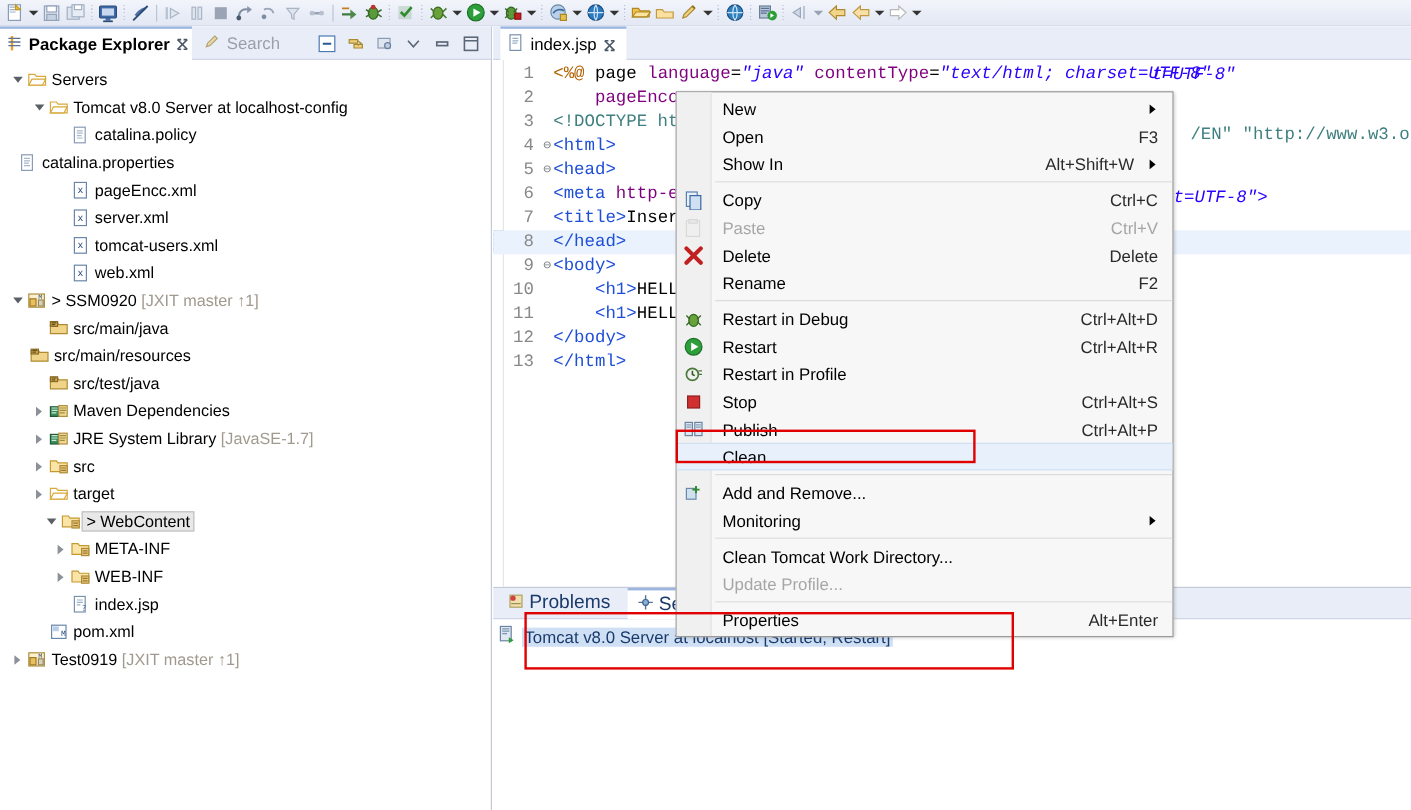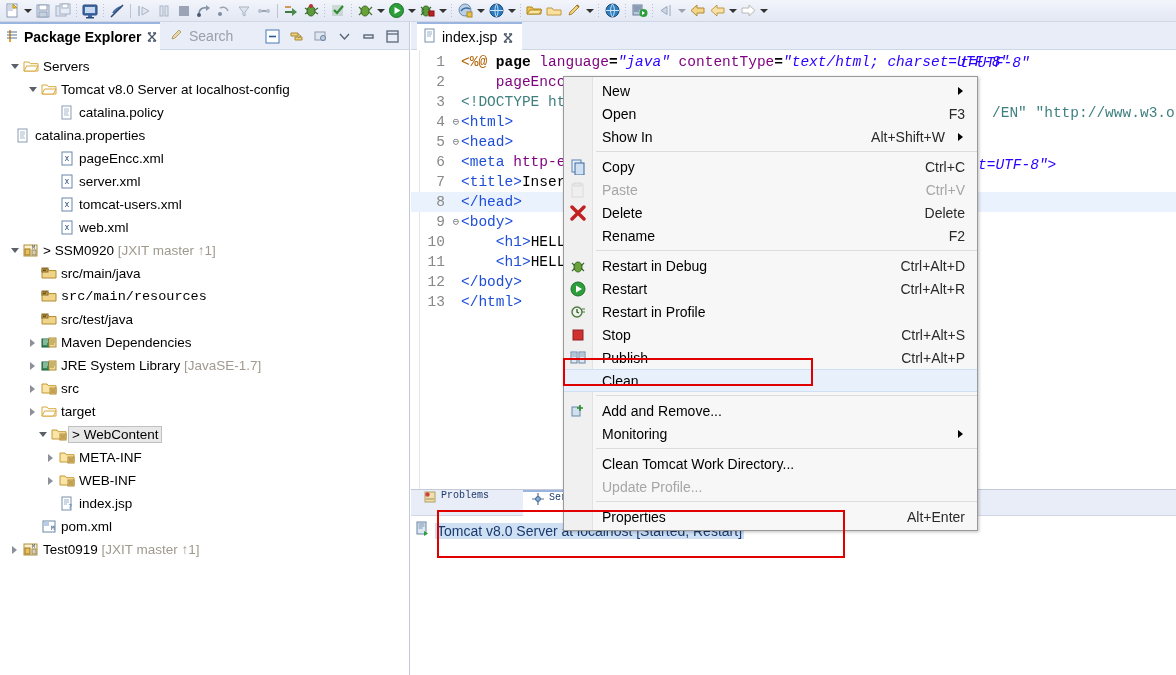--- a/index.html
+++ b/index.html
@@ -77,39 +77,39 @@
           font-size:14.5px; padding-top:2px; }
   .cl { height:20px; line-height:20px; display:flex; white-space:pre; }
   .cl .ln { width:40px; text-align:right; padding-right:6px; color:#888; flex:0 0 auto;
             font-family:"Liberation Mono", monospace; }
   .cl .fold { width:10px; flex:0 0 auto; color:#7a8088; text-align:center; font-size:11px; }
   .cl.hl { background:#eaf2fd; }
   .k-tagp { color:#b06000; }
   .k-tag { color:#1d4ed8; }
   .k-attr { color:#7f007f; }
   .k-str { color:#2a00ff; font-style:italic; }
-  .k-plain { color:#000;font-weight:bold; }
+  .k-plain { color:#000; }
   .k-doctype { color:#3f7f7f; }
   .k-txt { color:#000;margin-top:40px; }
   .mark8 { position:absolute; left:0; top:142px; width:9px; height:18px;
            background:
              repeating-conic-gradient(#7d9fd0 0% 25%, #c8d8ee 0% 50%) 0 0 / 4px 4px; }
 
   .ed-bottom-scroll { position:absolute; left:0; height:18px; right:0; top:468px;
                       background:#fff; border-bottom:1px solid #c3c9d6; }
   .scroll-arrow { position:absolute; left:46px; top:3px; width:10px; height:12px;
                   display:flex; align-items:center; justify-content:center; }
   .scroll-arrow i { display:block;width:0;height:0;border-top:4px solid transparent;
                     border-bottom:4px solid transparent;border-right:5px solid #5b5f66; }
 
   
   .bot { position:absolute; left:411px; top:490px; right:0; bottom:0; background:#fff; }
   .bot-tabbar { position:relative; height:26px; background:#e9edf7; border-bottom:1px solid #cfd6e6; }
-  .bot-tab { position:absolute; top:0; height:26px; display:flex; align-items:flex-start; gap:4px;
-             padding:0 8px; font-size:10px;font-family:Liberation Mono, monospace; }
+  .bot-tab { position:absolute; top:0; height:26px; display:flex; align-items:center; gap:4px;
+             padding:0 8px; font-size:16px; }
   .bot-tab.t1 { left:4px; color:#1a3a6b; }
   .bot-tab.t2 { left:112px; background:#fff; border-top:2px solid #9ab6e0; color:#1a3a6b; }
   .bot-list { position:absolute; left:0; top:26px; right:0; bottom:0; }
   .srv-row { position:absolute; left:4px; top:4px; height:21px; display:flex; align-items:center;
              gap:5px; font-size:14px; color:#1a3a6b; }
   .srv-row .sel { background:#cfe0f5; padding:0 2px; }
 
   
   .ctx { position:absolute; left:563px; top:76px; width:415px;
          background:#f7f7f7; border:1px solid #9a9a9a;
@@ -529,21 +529,21 @@
           <span class="tw"></span>
           <span class="ic">
             <svg width="16" height="15" viewBox="0 0 16 15">
               <path d="M1 12V3h6l1 1.6H15V12z" fill="#f0d48a" stroke="#b08a30"></path>
               <rect x="1" y="2" width="6" height="4" fill="#c8a860" stroke="#8a6a20"></rect>
               <path d="M2 3h4M2 4.5h3" stroke="#6a5010"></path>
             </svg>
           </span>
           <span class="lbl">src/main/java</span>
         </div>
-        <div class="row" style="padding-left: 26px; font-family: Liberation Mono, monospace;">
+        <div class="row" style="padding-left: 10px;">
           <span class="tw"></span>
           <span class="ic">
             <svg width="16" height="15" viewBox="0 0 16 15">
               <path d="M1 12V3h6l1 1.6H15V12z" fill="#f0d48a" stroke="#b08a30"></path>
               <rect x="1" y="2" width="6" height="4" fill="#c8a860" stroke="#8a6a20"></rect>
               <path d="M2 3h4M2 4.5h3" stroke="#6a5010"></path>
             </svg>
           </span>
           <span class="lbl">src/main/resources</span>
         </div>

